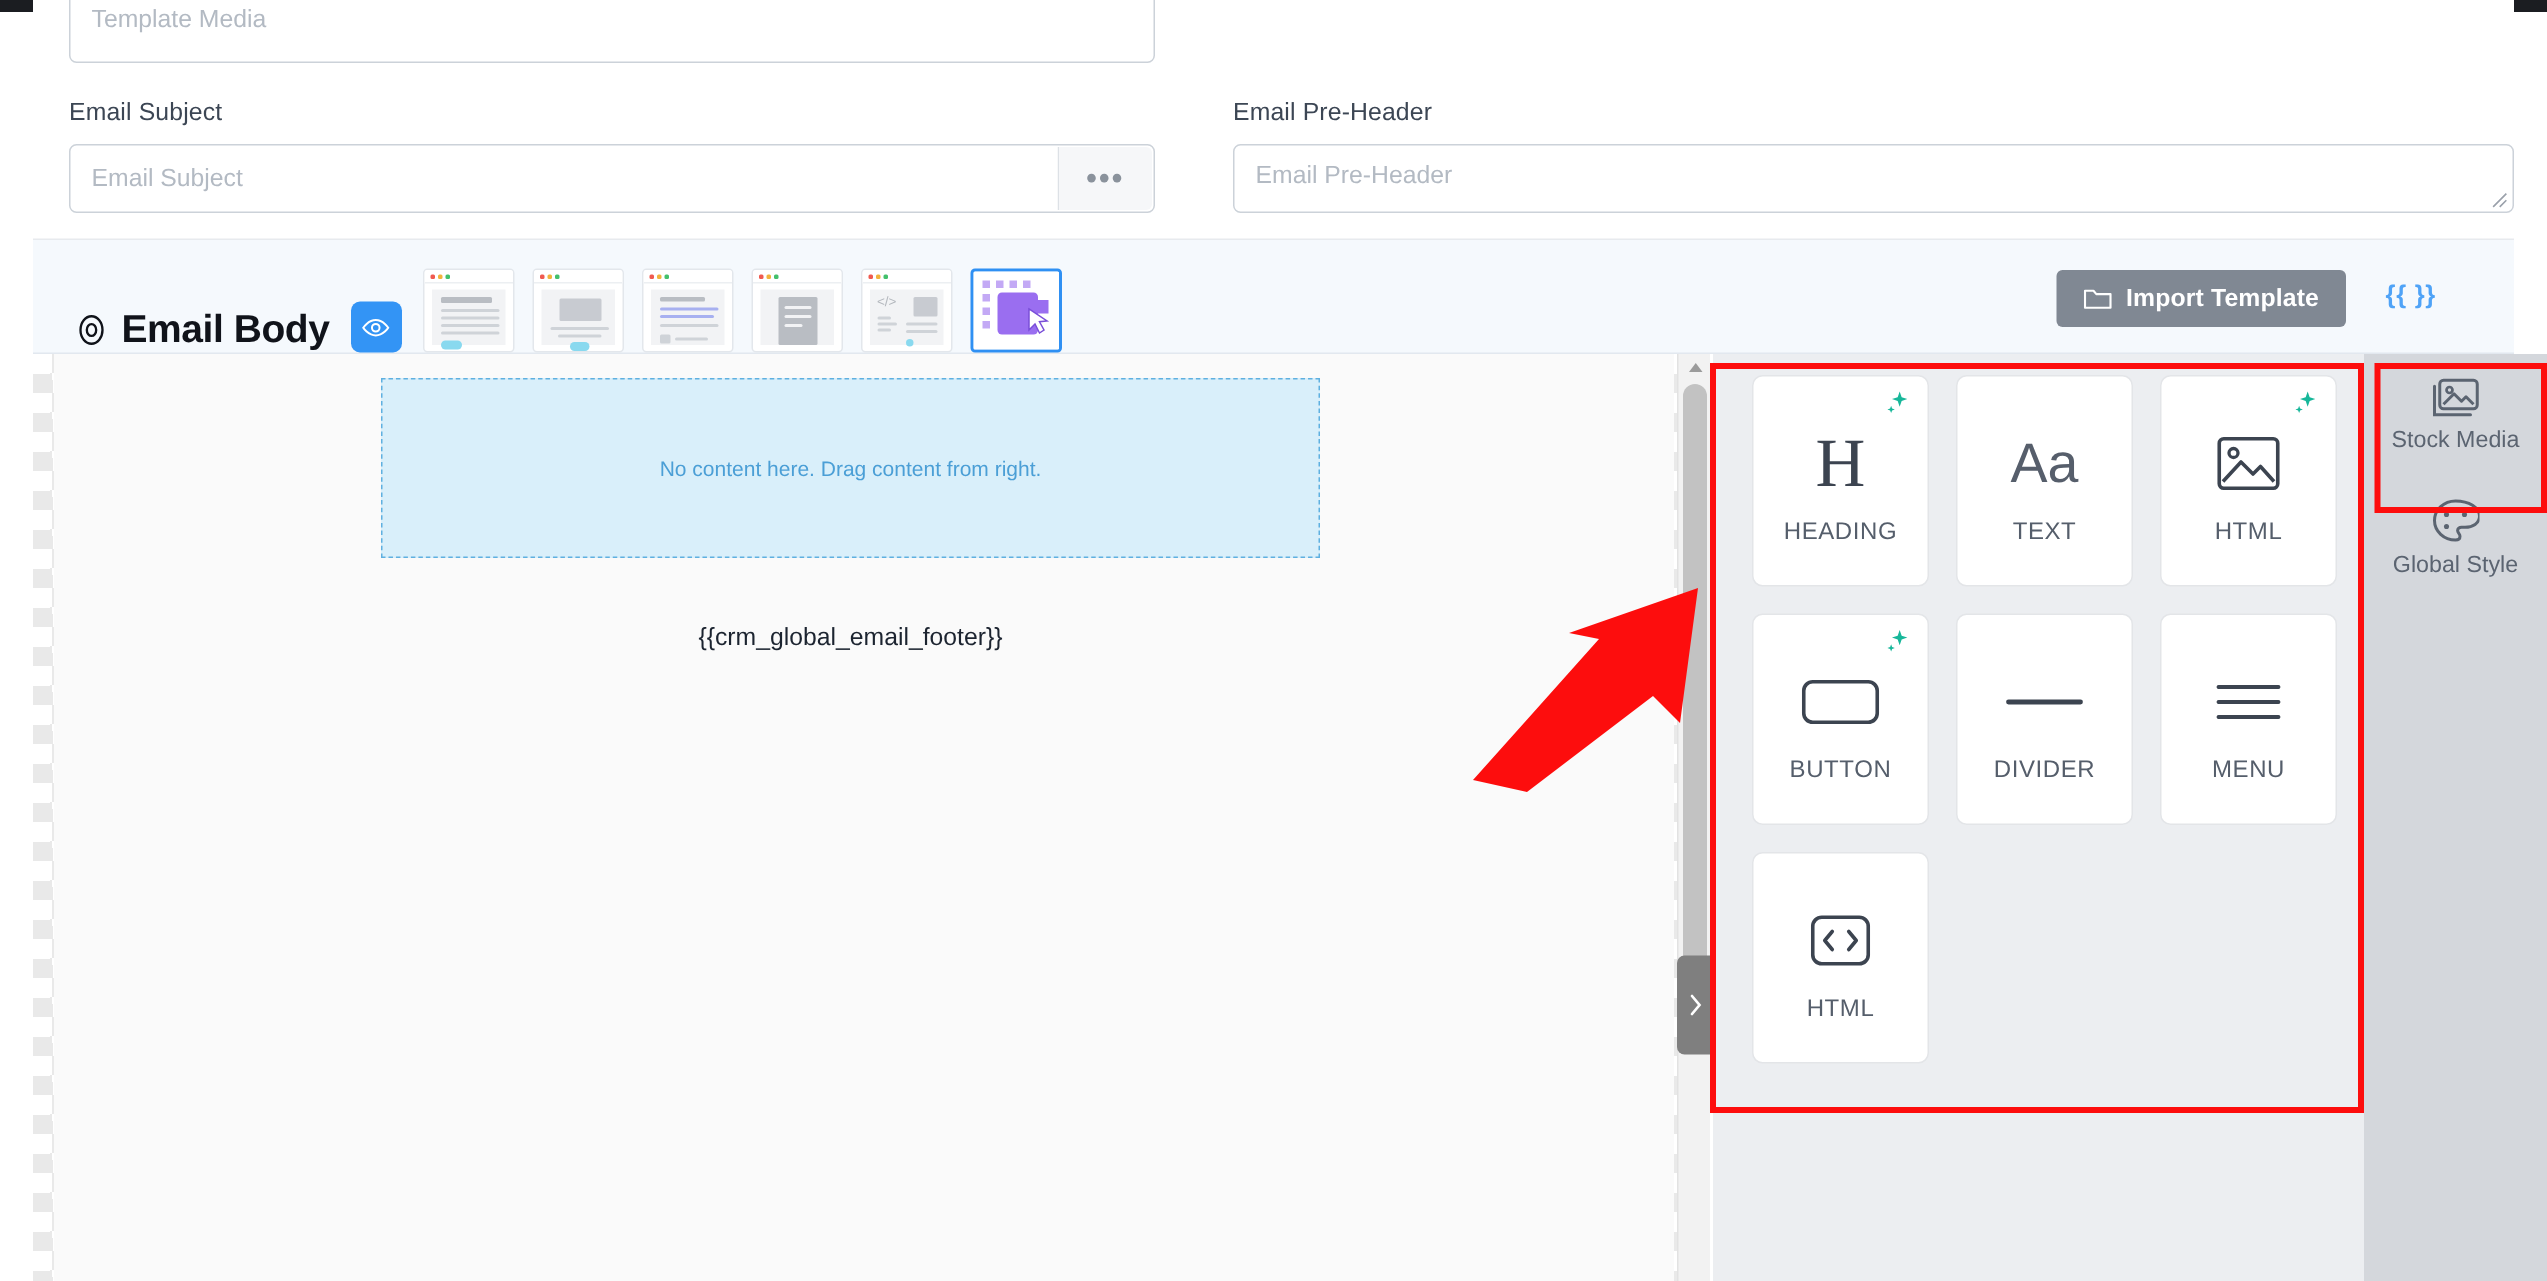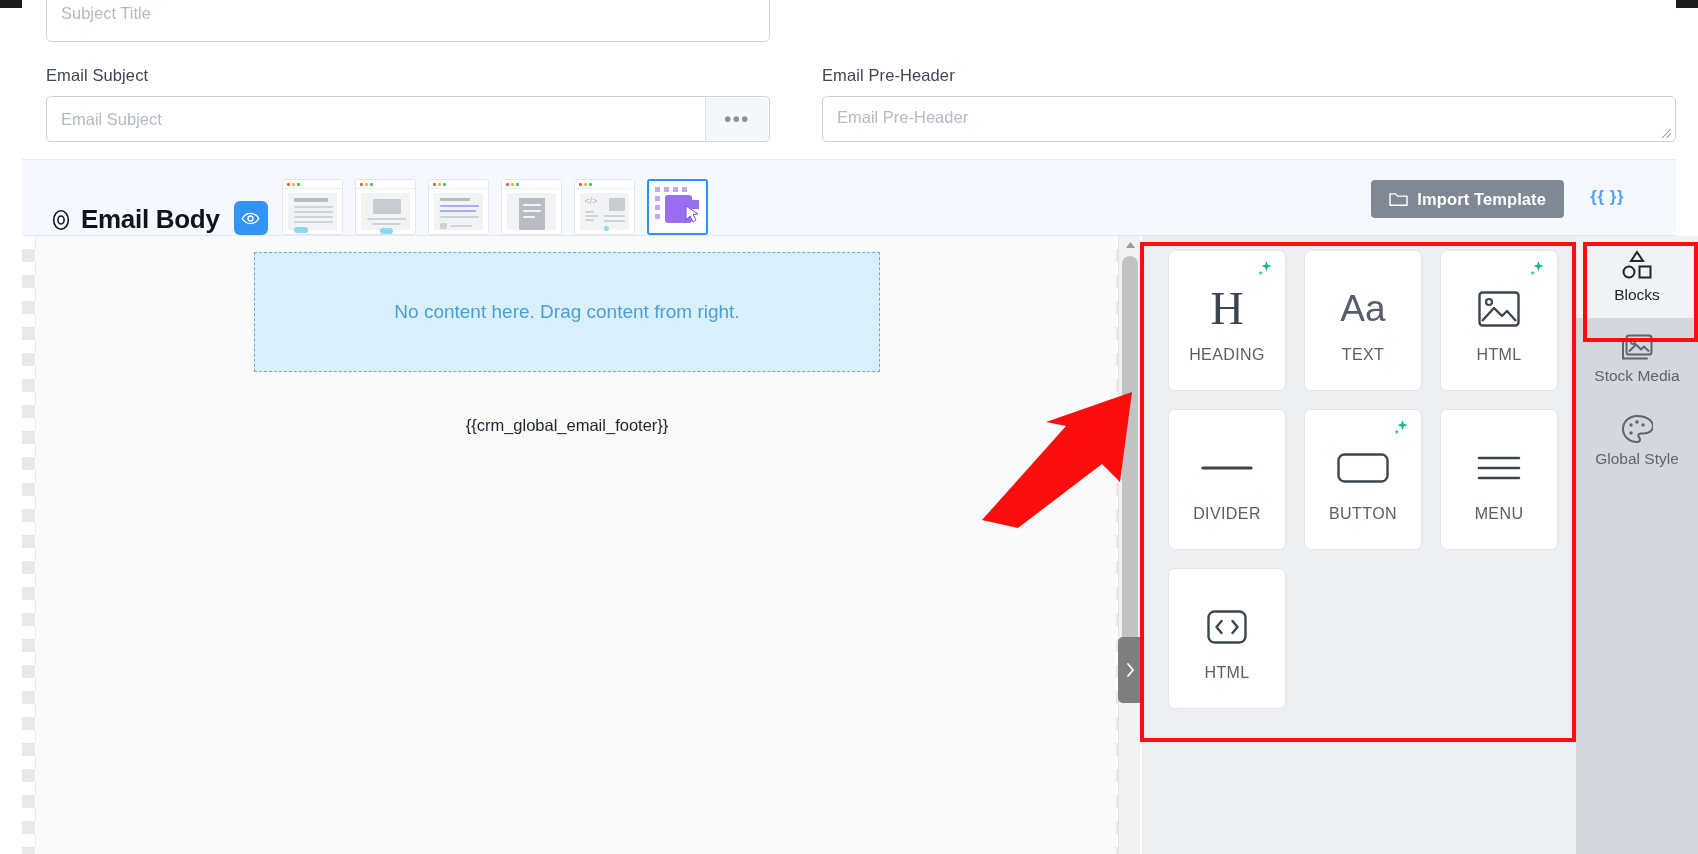--- a/index.html
+++ b/index.html
@@ -154,21 +154,21 @@
     position: absolute; left: 14px; top: 0; width: 1080px; height: 618px;
     background: #fafafa;
   }
   .drop-zone {
     position: absolute; left: 218px; top: 16px; width: 626px; height: 120px;
     background: #d9effa;
     border: 1px dashed #5fb0e0;
     display: flex; align-items: center; justify-content: center;
   }
   .drop-zone span {
-    color: #4b9fd6; font-size: 19px;
+    color: #4b9fd6; font-size: 14px;
   }
   .footer-token {
     position: absolute; left: 218px; top: 180px; width: 626px;
     text-align: center; color: #1c2430; font-size: 16.5px;
   }
 
   
   .scrollbar {
     position: absolute; right: 0; top: 0; width: 22px; height: 618px;
     background: #f2f2f2; border-left: 1px solid #e2e2e2;
@@ -249,21 +249,21 @@
 
 <div id="app">
 
   <div class="top-strip-left"></div>
   <div class="top-strip-right"></div>
   <div class="top-strip-accent"></div>
 
   <div class="form-area">
 
     <div class="field-input" id="template-title-input">
-      <span>Subject Title</span>
+      <span>Template Media</span>
     </div>
 
     <div class="field-label" id="email-subject-label">Email Subject</div>
 
     <div class="field-input" id="email-subject-input">
       <span>Email Subject</span>
       <div id="subject-dots-btn">
         <span>•••</span>
       </div>
     </div>
@@ -463,45 +463,45 @@
           <svg width="42" height="38" viewBox="0 0 42 38">
             <rect x="1.5" y="2.5" width="39" height="33" rx="3" fill="none" stroke="#3c4450" stroke-width="2.4"></rect>
             <circle cx="11" cy="12" r="3" fill="none" stroke="#3c4450" stroke-width="2.2"></circle>
             <path d="M4 31 L16 18 L24 26 L29 21 L38 31" fill="none" stroke="#3c4450" stroke-width="2.4" stroke-linejoin="round"></path>
           </svg>
         </div>
         <div class="cap">HTML</div>
       </div>
 
       <div class="block-card">
-        <div class="glyph">
-          <svg width="52" height="10" viewBox="0 0 52 10">
-            <path d="M2 5 H50" stroke="#3c4450" stroke-width="3.2" stroke-linecap="round"></path>
-          </svg>
-        </div>
-        <div class="cap">DIVIDER</div>
-      </div>
-
-      <div class="block-card">
         <div class="sparkle">
           <svg width="19" height="19" viewBox="0 0 20 20">
             <path d="M11 1 L12.4 5 L16.4 6.4 L12.4 7.8 L11 11.8 L9.6 7.8 L5.6 6.4 L9.6 5 Z" fill="#17b79a"></path>
             <path d="M5 11 L5.7 12.9 L7.6 13.6 L5.7 14.3 L5 16.2 L4.3 14.3 L2.4 13.6 L4.3 12.9 Z" fill="#17b79a"></path>
           </svg>
         </div>
         <div class="glyph">
           <svg width="52" height="30" viewBox="0 0 52 30">
             <rect x="1.5" y="1.5" width="49" height="27" rx="6" fill="none" stroke="#3c4450" stroke-width="2.4"></rect>
           </svg>
         </div>
         <div class="cap">BUTTON</div>
       </div>
 
       <div class="block-card">
         <div class="glyph">
+          <svg width="52" height="10" viewBox="0 0 52 10">
+            <path d="M2 5 H50" stroke="#3c4450" stroke-width="3.2" stroke-linecap="round"></path>
+          </svg>
+        </div>
+        <div class="cap">DIVIDER</div>
+      </div>
+
+      <div class="block-card">
+        <div class="glyph">
           <svg width="46" height="28" viewBox="0 0 46 28">
             <path d="M3 4 H43 M3 14 H43 M3 24 H43" stroke="#3c4450" stroke-width="2.6" stroke-linecap="round"></path>
           </svg>
         </div>
         <div class="cap">MENU</div>
       </div>
 
       <div class="block-card">
         <div class="glyph">
           <svg width="40" height="38" viewBox="0 0 40 38">
@@ -510,28 +510,20 @@
           </svg>
         </div>
         <div class="cap">HTML</div>
       </div>
 
     </div>
   </div>
 
   <div class="tab-rail">
 
-    <div class="rail-item active">
-      <svg width="38" height="30" viewBox="0 0 38 30">
-        <path d="M19 2 L25 11 H13 Z" fill="none" stroke="#20252d" stroke-width="2"></path>
-        <circle cx="11" cy="22" r="5.5" fill="none" stroke="#20252d" stroke-width="2"></circle>
-        <rect x="21.5" y="16.5" width="11" height="11" fill="none" stroke="#20252d" stroke-width="2"></rect>
-      </svg>
-      <div class="rlabel">Blocks</div>
-    </div>
 
 
     <div class="rail-item">
       <svg width="34" height="28" viewBox="0 0 34 28">
         <rect x="6.5" y="2.5" width="25" height="19" rx="2.5" fill="none" stroke="#5b6471" stroke-width="2"></rect>
         <circle cx="13" cy="9" r="2" fill="none" stroke="#5b6471" stroke-width="1.8"></circle>
         <path d="M9 18.5 L16 11.5 L21 16.5 L24 13.5 L29 18.5" fill="none" stroke="#5b6471" stroke-width="2" stroke-linejoin="round"></path>
         <path d="M3 6.5 V25.5 H27" fill="none" stroke="#5b6471" stroke-width="2" stroke-linecap="round"></path>
       </svg>
       <div class="rlabel">Stock Media</div>

